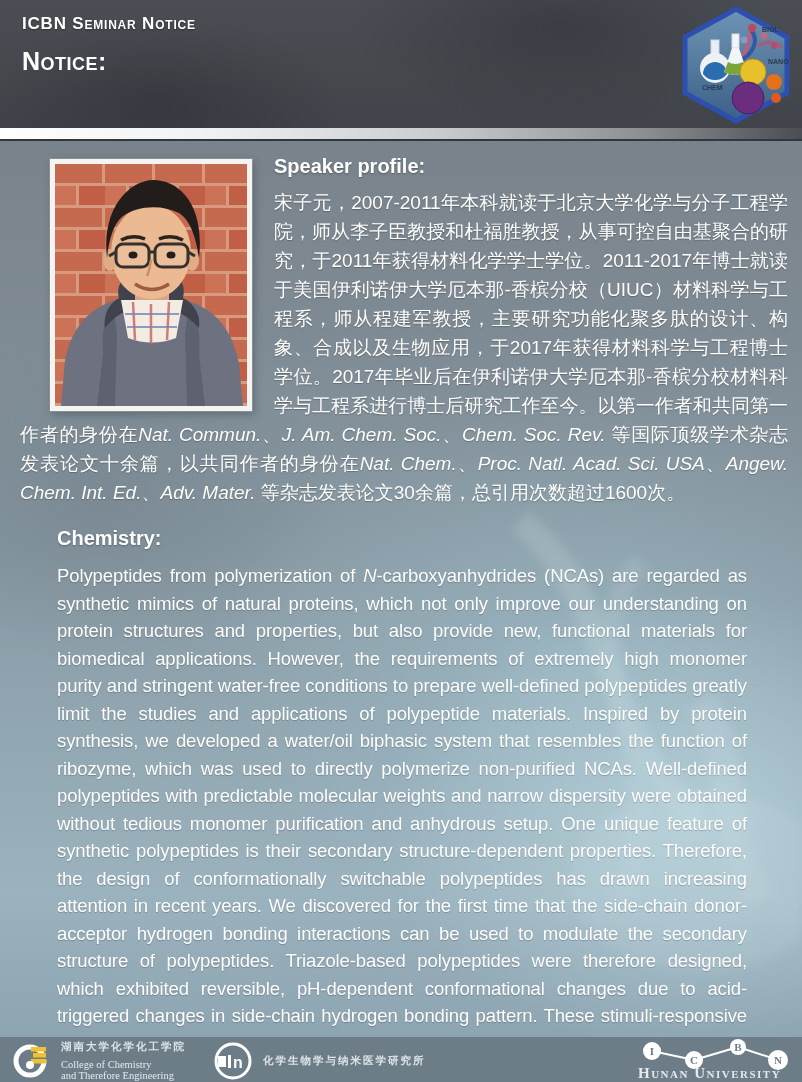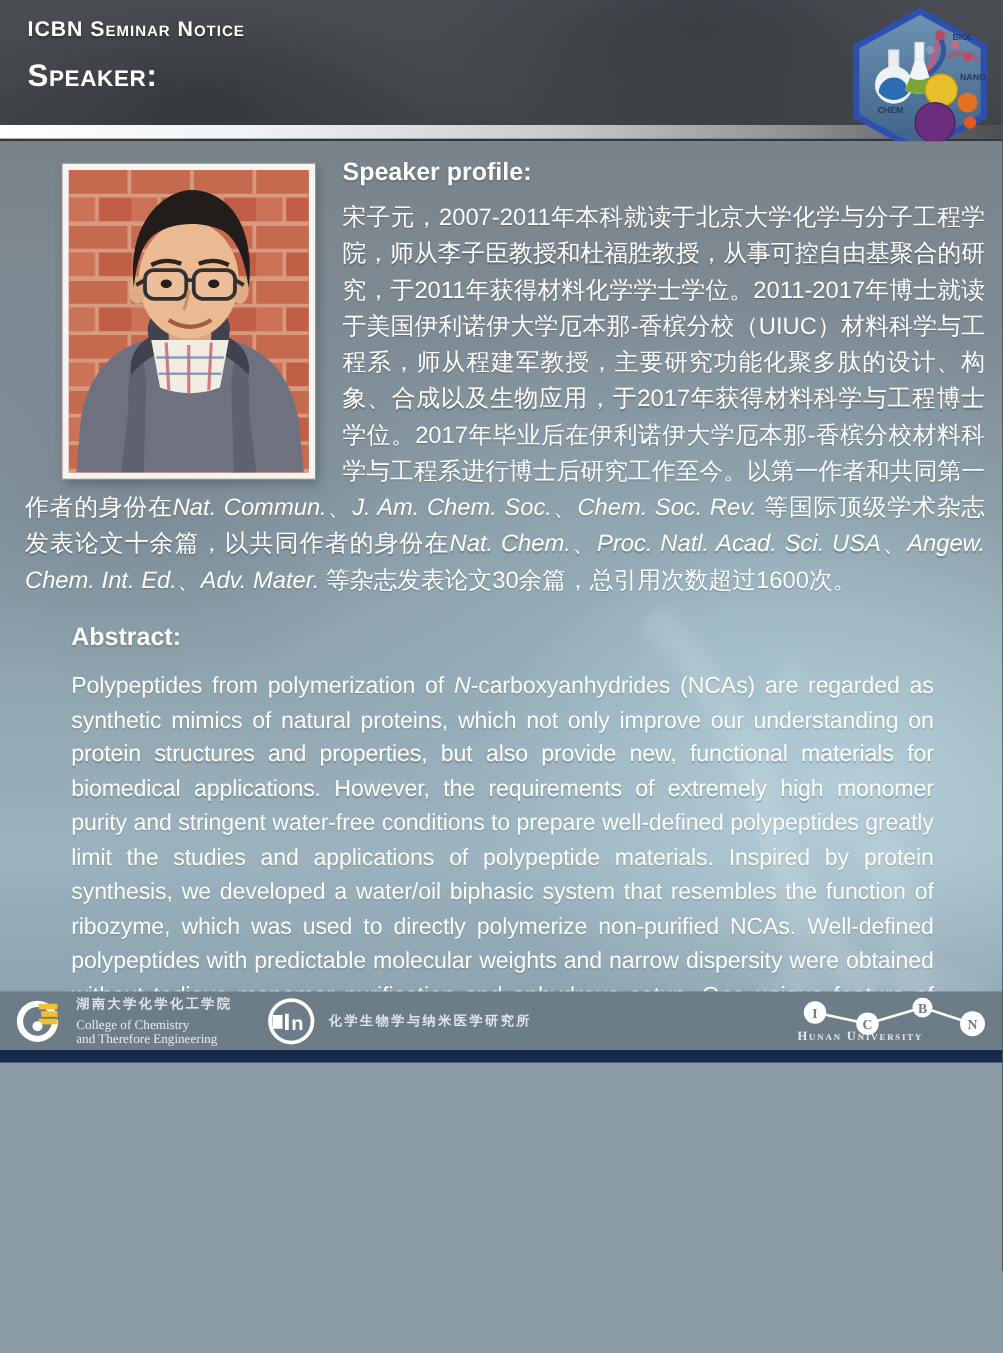--- a/index.html
+++ b/index.html
@@ -1,36 +1,36 @@
 <!DOCTYPE html>
 <html><head>
 <meta charset="utf-8">
 <style>
   html,body{margin:0;padding:0;background:#222;}
   .poster{position:relative;width:802px;height:1082px;overflow:hidden;
     font-family:"Liberation Sans",sans-serif;background:#8a9aa5;}
   
-  .header{position:relative;height:100px;
+  .header{position:relative;height:128px;
     background:
       radial-gradient(260px 120px at 20% 80%, rgba(30,34,40,.35), transparent 70%),
       radial-gradient(300px 140px at 70% 20%, rgba(25,30,36,.30), transparent 70%),
       linear-gradient(180deg,#4a4e54 0%,#45484d 60%,#404349 100%);
     color:#fff;}
   .notice{padding:14px 0 0 22px;font-size:17px;font-weight:bold;
     font-variant:small-caps;letter-spacing:.8px;text-shadow:0 1px 2px rgba(0,0,0,.4);}
   .speaker-row{display:flex;margin:13px 0 0 22px;}
   .speaker-label{width:156px;font-size:25px;font-weight:bold;font-variant:small-caps;letter-spacing:.5px;}
   .speaker-name-block{font-size:25px;font-weight:bold;font-variant:small-caps;line-height:32px;letter-spacing:.5px;}
   .hexlogo{position:absolute;top:6px;right:10px;}
   
   .divider-bar{height:13px;
     background:linear-gradient(90deg,#ffffff 0%,#f1f2f3 25%,#c9cccf 55%,#8d9093 80%,#4a4d51 100%);
     border-bottom:2px solid #33363a;box-sizing:border-box;}
   
-  .main{position:relative;height:680px;overflow:hidden;color:#fff;
+  .main{position:relative;height:896px;overflow:hidden;color:#fff;
     background:
       radial-gradient(430px 320px at 86% 76%, rgba(200,228,236,.55), transparent 72%),
       radial-gradient(520px 380px at 72% 58%, rgba(165,200,212,.45), transparent 70%),
       radial-gradient(340px 240px at 12% 40%, rgba(108,122,132,.45), transparent 70%),
       linear-gradient(180deg,#79838b 0%,#7f8b94 22%,#8899a3 45%,#91a7b2 66%,#9bb3be 84%,#8da4b1 100%);}
   .bg-decor{position:absolute;inset:0;opacity:.35;filter:blur(5px);pointer-events:none;}
   .content{position:relative;}
   .photo-frame{float:left;width:202px;height:252px;margin:6px 22px 8px 30px;
     box-sizing:border-box;border:5px solid #f4f4f2;box-shadow:0 0 0 1px #8a8f94, 2px 3px 8px rgba(30,40,50,.35);
     background:#c4674d;}
@@ -47,32 +47,32 @@
   
   .footer{height:47px;background:#6d7d88;display:flex;align-items:center;
     padding:0 12px;box-sizing:border-box;color:#e3eaef;}
   .footer .org{display:flex;align-items:center;margin-right:26px;}
   .org-text{margin-left:9px;}
   .org-cn{font-size:10.5px;font-weight:bold;letter-spacing:2px;opacity:.95;}
   .org-en{font-family:"Liberation Serif",serif;font-size:10.5px;font-weight:normal;line-height:11.5px;margin-top:5px;}
   .footer .spacer{flex:1;}
   .uni{display:flex;flex-direction:column;align-items:center;}
   .uni-name{font-family:"Liberation Serif",serif;font-variant:small-caps;font-weight:bold;
-    font-size:10px;letter-spacing:1.5px;margin-top:-6px;align-self:flex-start;}
+    font-size:15px;letter-spacing:1.5px;margin-top:-6px;align-self:flex-start;}
   .bottom-strip{height:10px;background:#1a2a4d;}
 </style>
 </head>
 <body>
 
 <div class="poster">
 
   <div class="header">
     <div class="notice">ICBN Seminar Notice</div>
     <div class="speaker-row">
-      <div class="speaker-label">Speaker:</div>
+      <div class="speaker-label">Notice:</div>
       <div class="speaker-name-block">
       </div>
     </div>
     <div class="hexlogo">
       <svg width="112" height="118" viewBox="0 0 112 118">
         <defs>
           <linearGradient id="hexg" x1="0" y1="0" x2="0" y2="1">
             <stop offset="0" stop-color="#6e94b4"></stop>
               <stop offset="1" stop-color="#3c6088"></stop>
           </linearGradient>
@@ -164,21 +164,21 @@
 
             <path d="M96,96 Q94,108 92,112" stroke="#c98f66" stroke-width="2.5" fill="none"></path>
             <path d="M80,120 Q97,131 114,120" stroke="#a05a40" stroke-width="3.5" fill="none"></path>
           </svg>
         </div>
         <div class="profile-heading">Speaker profile:</div>
         <div class="bio"><span>宋子元，2007-2011年本科就读于北京大学化学与分子工程学院，师从李子臣教授和杜福胜教授，从事可控自由基聚合的研究，于2011年获得材料化学学士学位。2011-2017年博士就读于美国伊利诺伊大学厄本那-香槟分校（UIUC）材料科学与工程系，师从程建军教授，主要研究功能化聚多肽的设计、构象、合成以及生物应用，于2017年获得材料科学与工程博士学位。2017年毕业后在伊利诺伊大学厄本那-香槟分校材料科学与工程系进行博士后研究工作至今。以第一作者和共同第一作者的身份在</span><span class="it">Nat. Commun.</span><span>、</span><span class="it">J. Am. Chem. Soc.</span><span>、</span><span class="it">Chem. Soc. Rev.</span><span> 等国际顶级学术杂志发表论文十余篇，以共同作者的身份在</span><span class="it">Nat. Chem.</span><span>、</span><span class="it">Proc. Natl. Acad. Sci. USA</span><span>、</span><span class="it">Angew. Chem. Int. Ed.</span><span>、</span><span class="it">Adv. Mater.</span><span> 等杂志发表论文30余篇，总引用次数超过1600次。</span></div>
       </div>
 
       <div class="abstract-block">
-        <div class="abstract-heading">Abstract:</div>
+        <div class="abstract-heading">Chemistry:</div>
         <div class="abstract"><span>Polypeptides from polymerization of </span><span class="it">N</span><span>-carboxyanhydrides (NCAs) are regarded as synthetic mimics of natural proteins, which not only improve our understanding on protein structures and properties, but also provide new, functional materials for biomedical applications. However, the requirements of extremely high monomer purity and stringent water-free conditions to prepare well-defined polypeptides greatly limit the studies and applications of polypeptide materials. Inspired by protein synthesis, we developed a water/oil biphasic system that resembles the function of ribozyme, which was used to directly polymerize non-purified NCAs. Well-defined polypeptides with predictable molecular weights and narrow dispersity were obtained without tedious monomer purification and anhydrous setup. One unique feature of synthetic polypeptides is their secondary structure-dependent properties. Therefore, the design of conformationally switchable polypeptides has drawn increasing attention in recent years. We discovered for the first time that the side-chain donor-acceptor hydrogen bonding interactions can be used to modulate the secondary structure of polypeptides. Triazole-based polypeptides were therefore designed, which exhibited reversible, pH-dependent conformational changes due to acid-triggered changes in side-chain hydrogen bonding pattern. These stimuli-responsive polypeptides were further used as acid-activated cell-penetrating polymers.</span></div>
       </div>
 
     </div>
   </div>
 
   <div class="footer">
     <div class="org">
       <svg width="40" height="34" viewBox="0 0 40 34">
         <circle cx="18" cy="17" r="14" fill="none" stroke="#ffffff" stroke-width="5"></circle>

